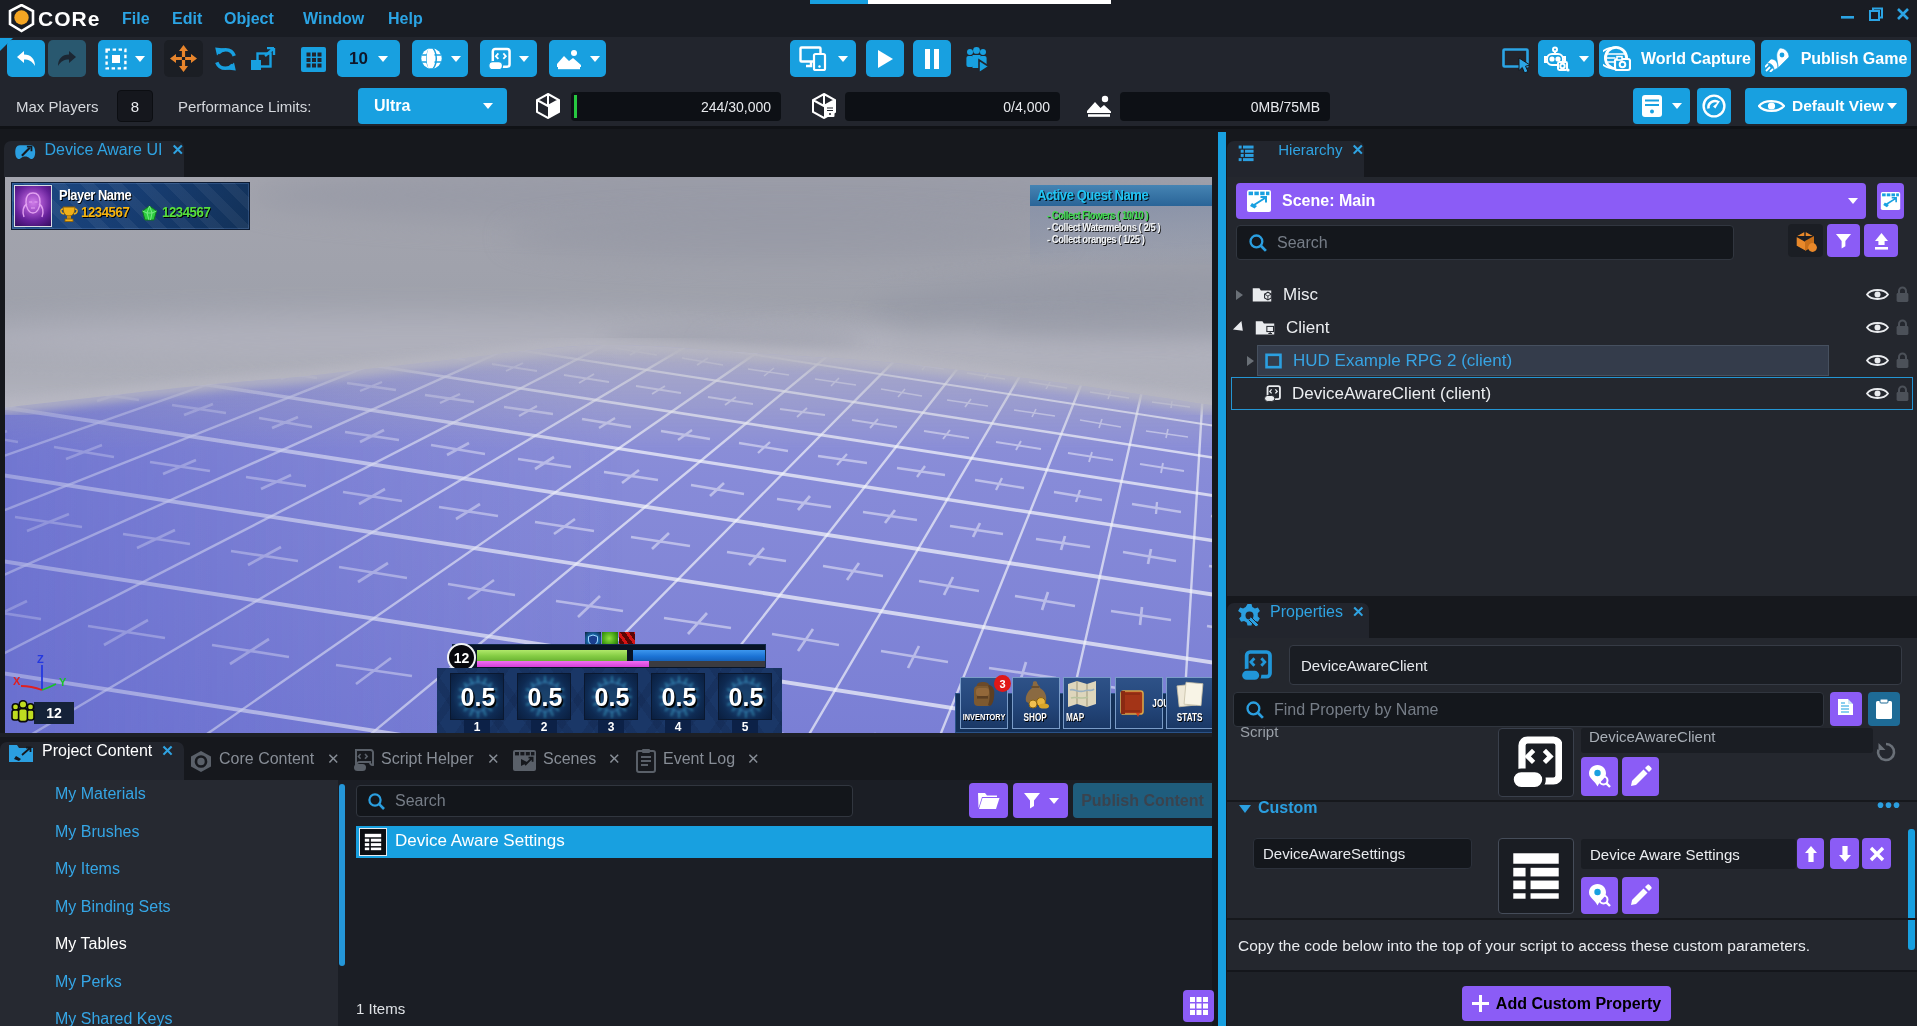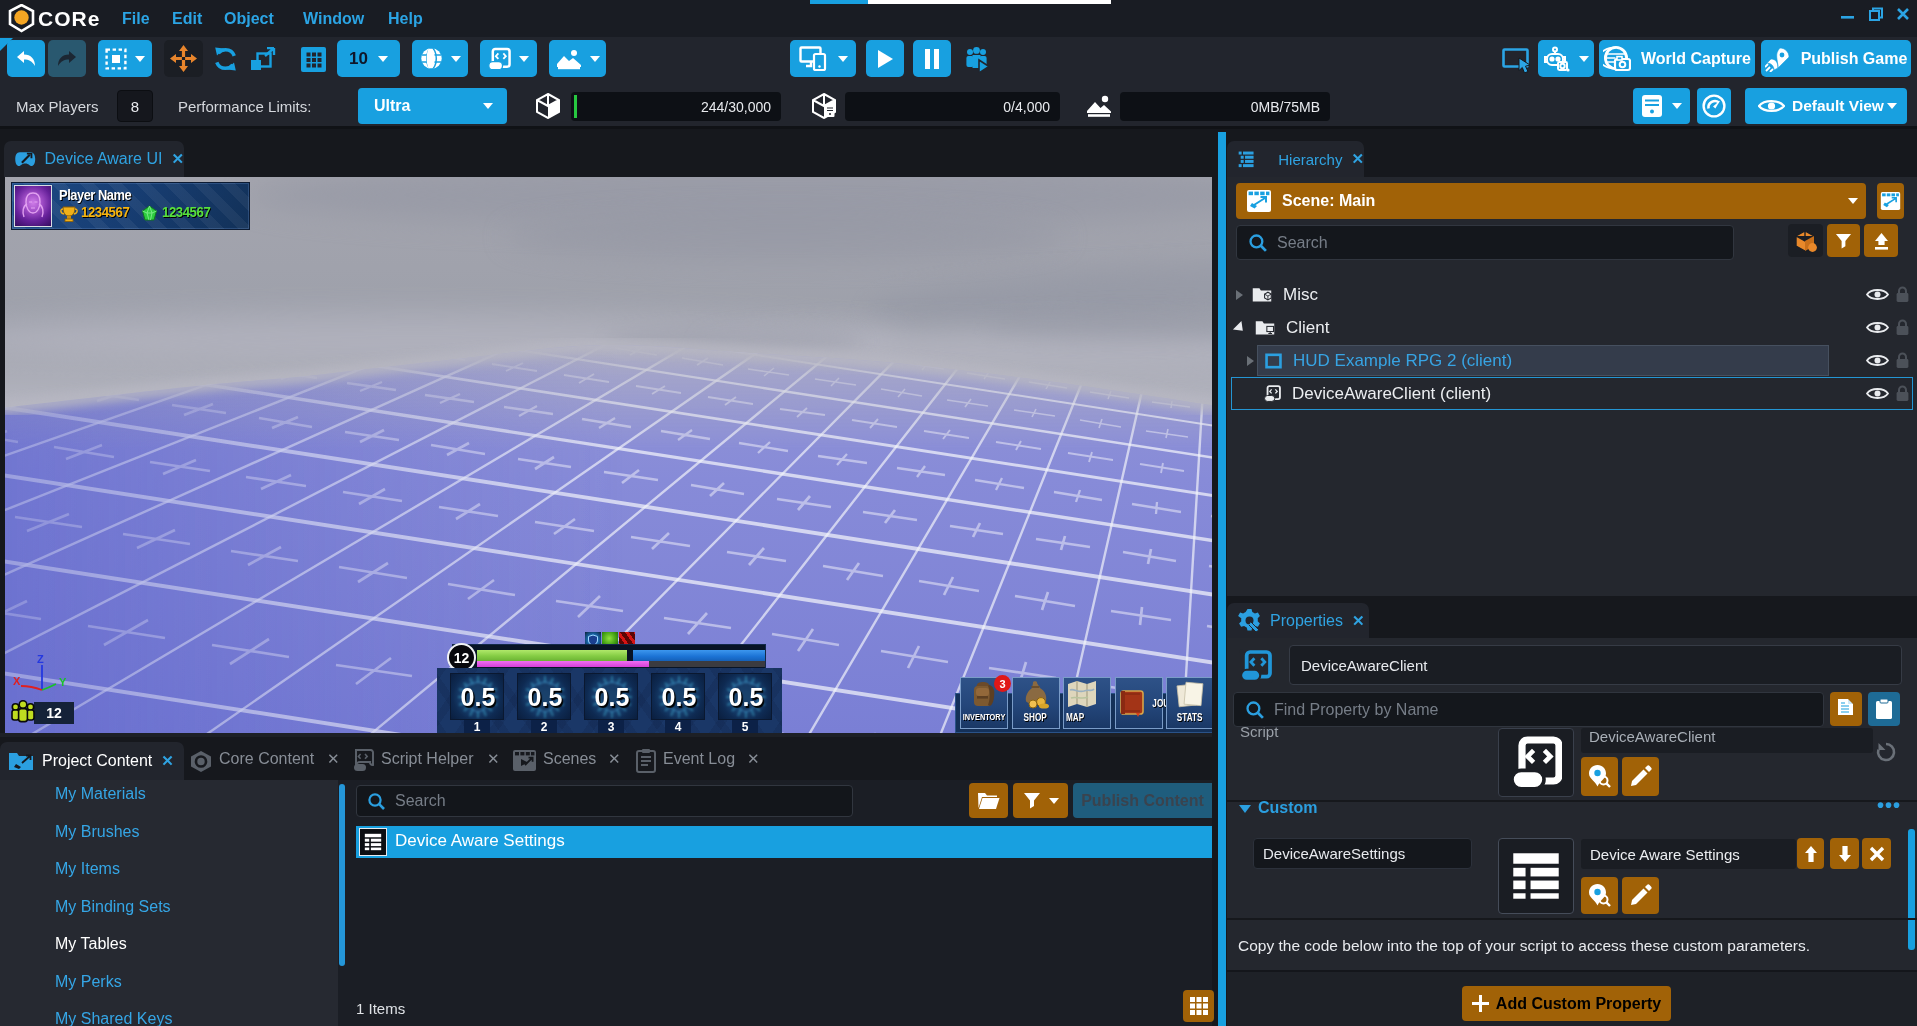--- a/index.html
+++ b/index.html
@@ -1,34 +1,34 @@
 <!DOCTYPE html>
 <html><head><meta charset="utf-8"><style>
 *{margin:0;padding:0;box-sizing:border-box}
 html,body{width:1917px;height:1026px;overflow:hidden;background:#16181d;font-family:"Liberation Sans",sans-serif;-webkit-font-smoothing:antialiased}
 .abs{position:absolute}
-.blue{background:#a16207}
+.blue{background:#8b5cf6}
 
 #menubar{position:absolute;left:0;top:0;width:1917px;height:37px;background:#191c23}
 #topstrip-b{position:absolute;left:810px;top:0;width:58px;height:4px;background:#18a0e0}
 #topstrip-w{position:absolute;left:868px;top:0;width:243px;height:4px;background:#fff}
 .menuitem{position:absolute;top:10px;font-size:15px;font-weight:bold;color:#2ba4e4}
 
 #toolbar{position:absolute;left:0;top:37px;width:1917px;height:45px;background:#22252d}
 #row2{position:absolute;left:0;top:82px;width:1917px;height:47px;background:#22252d;border-bottom:3px solid #101216}
 .tbtn{position:absolute;top:40px;height:37px;background:#18a0e0;border-radius:5px;display:flex;align-items:center;justify-content:center;color:#fff}
 .r2btn{position:absolute;top:88px;height:36px;background:#18a0e0;border-radius:4px;display:flex;align-items:center;justify-content:center}
 .lbl{position:absolute;color:#d4d7dc;font-size:15px}
 .caret{width:0;height:0;border-left:5px solid transparent;border-right:5px solid transparent;border-top:6px solid #fff}
 .darkbar{position:absolute;top:92px;height:29px;background:#0d1015;border-radius:4px;color:#e8eaee;font-size:14px;display:flex;align-items:center;justify-content:flex-end;padding-right:10px}
 
 #vsplit{position:absolute;left:1218px;top:132px;width:8px;height:894px;background:#18a0e0}
 
 .tabbar{position:absolute;background:#16181d}
-.tab{position:absolute;background:#22252d;border-radius:7px 7px 0 0;display:flex;align-items:center;font-size:15px;white-space:nowrap}
+.tab{position:absolute;background:#22252d;border-radius:7px 7px 0 0;display:flex;font-size:15px;white-space:nowrap}
 .tabtxt{color:#2fa3e2}
 .tabx{color:#2fa3e2;font-weight:bold;font-size:15px;margin-left:9px}
 
 .panel{position:absolute;background:#24272e}
 .field{position:absolute;background:#14171c;border:1px solid #31363f;border-radius:4px;color:#e8eaee;font-size:15px;display:flex;align-items:center}
 .ph{color:#767d87}
 .sq{position:absolute;border-radius:4px;display:flex;align-items:center;justify-content:center}
 .treerow{position:absolute;left:1227px;width:690px;height:33px;display:flex;align-items:center;color:#eceef1;font-size:17px}
 .eye{position:absolute;right:28px}
 .lock{position:absolute;right:7px}
@@ -546,20 +546,28 @@
       <path d="M3 4 C0 4 0 8 4 9 M15 4 C18 4 18 8 14 9" fill="none" stroke="#f0b018" stroke-width="1.4"></path>
       <rect x="7" y="11" width="4" height="3" fill="#c88d10"></rect>
       <rect x="5" y="14" width="8" height="2.6" fill="#f0b018" stroke="#8a5c06" stroke-width="0.8"></rect>
     </svg>
  <div class="abs hudtxt" style="left:76px;top:26px;color:#f7b40f;font-size:15px;text-shadow:1px 1px 0 #000;transform:scaleX(.88);transform-origin:0 0">1234567</div>
  <svg class="abs" style="left:136px;top:28px" width="17" height="17" viewBox="0 0 17 17">
       <path d="M8.5 1 L15.5 6 L13 15 L4 15 L1.5 6 Z" fill="#2ecc40" stroke="#0f7a1d" stroke-width="1"></path>
       <path d="M8.5 1 L11 8 L15.5 6 M8.5 1 L6 8 L1.5 6 M6 8 L8 15 M11 8 L9.5 15 M6 8 h5" stroke="#7dec8a" stroke-width="0.9" fill="none"></path>
     </svg>
  <div class="abs hudtxt" style="left:157px;top:26px;color:#57e03c;font-size:15px;text-shadow:1px 1px 0 #000;transform:scaleX(.88);transform-origin:0 0">1234567</div>
+ <div class="abs" style="left:1025px;top:8px;width:183px;height:80px">
+  <div class="abs" style="left:0;top:0;width:183px;height:21px;background:linear-gradient(180deg,rgba(62,130,180,0.92),rgba(32,95,150,0.92))"></div>
+  <div class="abs hudtxt" style="left:7px;top:2px;color:#21c3f2;font-size:14.5px;text-shadow:1.4px 1.4px 0 #031018;transform:scaleX(.9);transform-origin:0 0;white-space:nowrap">Active Quest Name</div>
+  <div class="abs" style="left:0;top:21px;width:183px;height:59px;background:linear-gradient(180deg,rgba(125,140,170,0.5),rgba(125,140,170,0.28) 60%,rgba(125,140,170,0.05))"></div>
+  <div class="abs hudtxt" style="left:17px;top:25px;color:#3fdc4d;font-size:10px;text-shadow:1px 1px 0 #0a2010;transform:scaleX(.95);transform-origin:0 0;white-space:nowrap">- Collect Flowers ( 10/10 )</div>
+  <div class="abs hudtxt" style="left:17px;top:37px;color:#f2f4f6;font-size:10px;text-shadow:1px 1px 0 #111;transform:scaleX(.95);transform-origin:0 0;white-space:nowrap">- Collect Watermelons ( 2/5 )</div>
+  <div class="abs hudtxt" style="left:17px;top:49px;color:#f2f4f6;font-size:10px;text-shadow:1px 1px 0 #111;transform:scaleX(.95);transform-origin:0 0;white-space:nowrap">- Collect oranges ( 1/25 )</div>
+ </div>
  <div class="abs" style="left:580px;top:455px;width:16px;height:16px;background:radial-gradient(circle,#9fe2ff 0%,#1c6eb4 45%,#0a2036 100%)"><svg width="16" height="16" viewBox="0 0 16 16">
         <path d="M8 3 L12.5 4.5 V8 C12.5 11 10.5 12.6 8 13.5 C5.5 12.6 3.5 11 3.5 8 V4.5 Z" fill="#1a3f8f" stroke="#9fd8ff" stroke-width="1"></path>
       </svg></div>
  <div class="abs" style="left:597px;top:455px;width:16px;height:16px;background:radial-gradient(circle at 45% 40%,#8fe23c 0%,#3f9c12 55%,#1c5206 100%)"></div>
  <div class="abs" style="left:614px;top:455px;width:16px;height:16px;background:repeating-linear-gradient(55deg,#d41414 0 3px,#5a0505 3px 7px)"></div>
  <div class="abs" style="left:447px;top:467px;width:314px;height:28px;background:#081426;border:1px solid #13294a"></div>
  <div class="abs" style="left:472px;top:473px;width:150px;height:11px;background:linear-gradient(180deg,#b0e86a,#84cc44 55%,#6cb334)"></div>
  <div class="abs" style="left:628px;top:473px;width:132px;height:11px;background:linear-gradient(180deg,#3c96ee,#1b72d4 60%,#1560b8)"></div>
  <div class="abs" style="left:472px;top:484px;width:172px;height:6px;background:linear-gradient(180deg,#ef6ef2,#d43fd8)"></div>
  <div class="abs" style="left:644px;top:484px;width:116px;height:6px;background:#3b3b40"></div>

